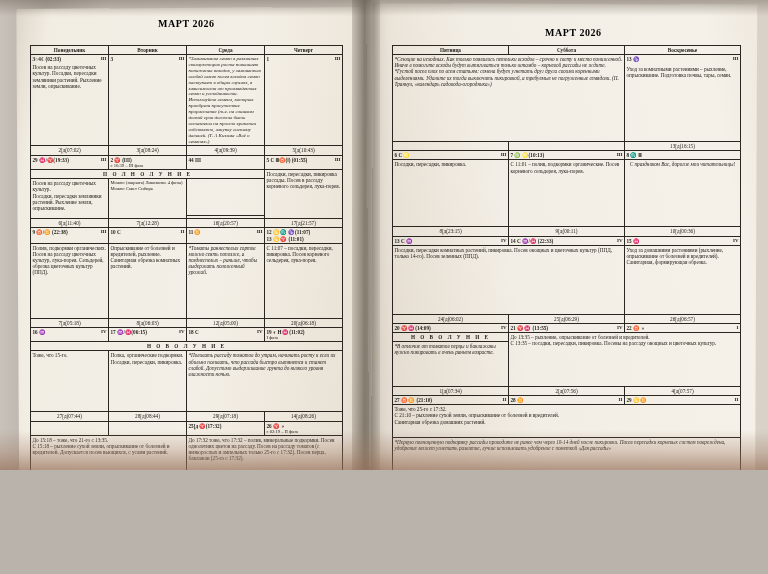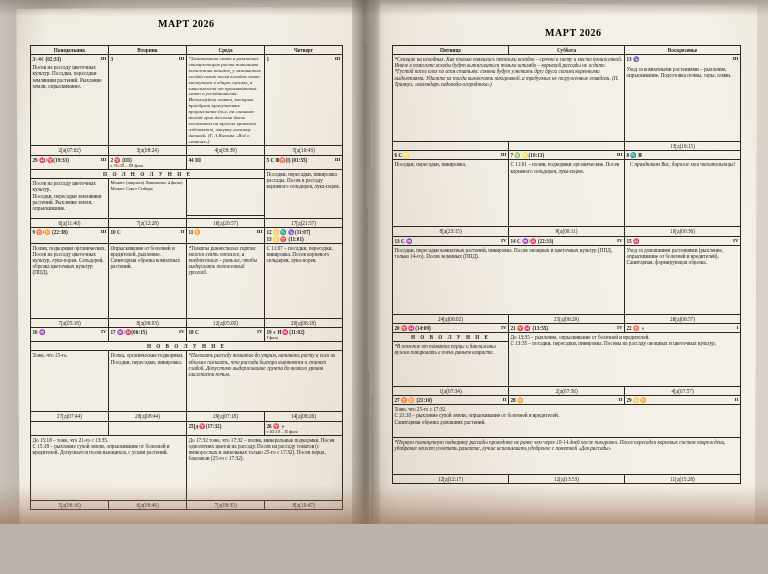--- a/index.html
+++ b/index.html
@@ -1,21 +1,21 @@
 <!DOCTYPE html>
 <html><head>
 <meta charset="utf-8">
 <style>
   html,body{margin:0;padding:0;}
   body{
     width:768px;height:574px;overflow:hidden;
     background:#b9b3ac;
     font-family:"Liberation Serif", serif;
   }
-  #page{position:relative;width:768px;height:524px;overflow:hidden;}
+  #page{position:relative;width:768px;height:470px;overflow:hidden;}
 
   
   .book{
     position:absolute;left:0;top:0;width:768px;height:574px;
     background:
       linear-gradient(90deg,#c9c2ba 0%, #bdb6ae 3%, #b5aea6 6%, #c2bbb2 10%, #cfc8bf 14%, #d9d2c8 100%);
   }
   .paper{
     position:absolute;background:#efeae0;
   }

